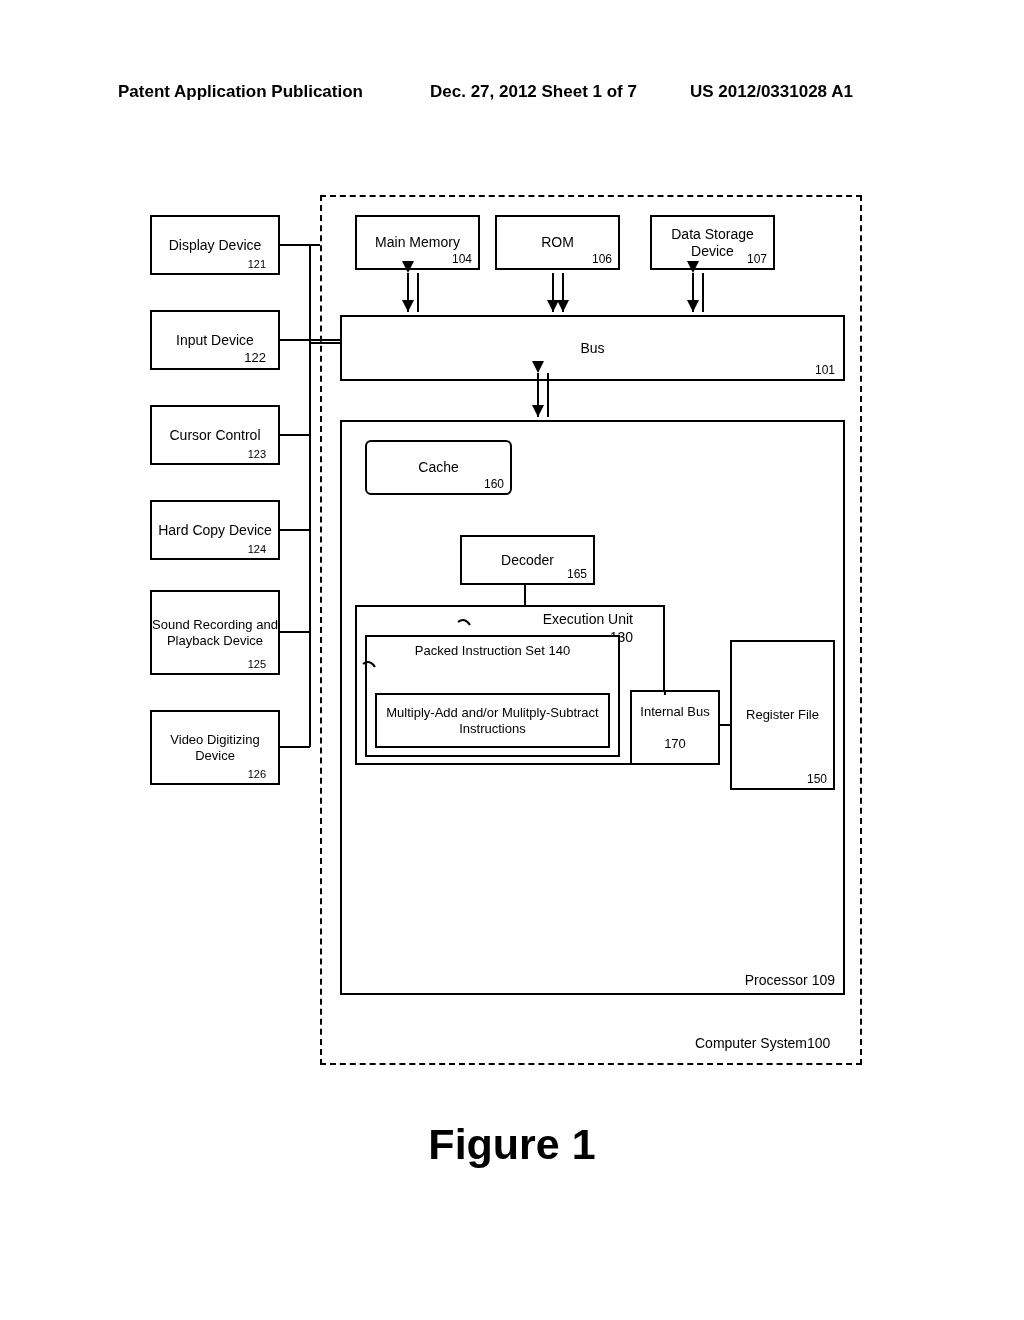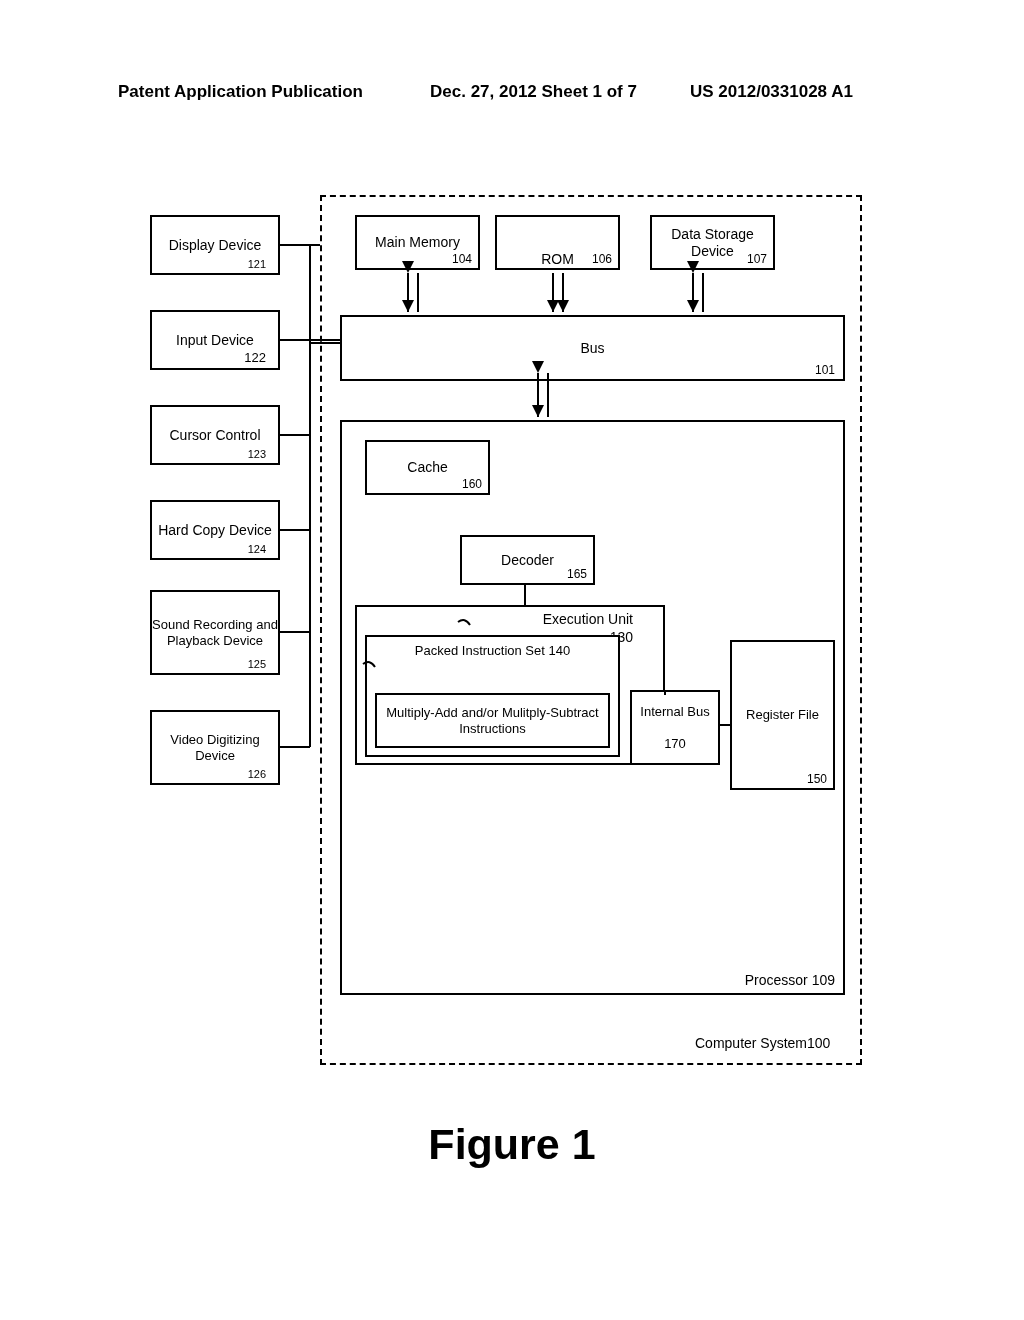--- a/index.html
+++ b/index.html
@@ -87,39 +87,39 @@
 </div>
 
 <div class="diagram-area">
 
   <div class="dashed-boundary"></div>
 
   <div class="box mem-box" style="top:20px; left:230px;">
     <span>Main Memory</span>
     <span class="ref" style="bottom:2px; right:6px;">104</span>
   </div>
-  <div class="box mem-box" style="top:20px; left:370px;justify-content:flex-end;">
+  <div class="box mem-box" style="top:20px; left:370px;">
     <span>ROM</span>
     <span class="ref" style="bottom:2px; right:6px;">106</span>
   </div>
   <div class="box mem-box" style="top:20px; left:510px;margin-left:15px;">
     <span>Data Storage Device</span>
     <span class="ref" style="bottom:2px; right:6px;">107</span>
   </div>
 
   <div class="box" style="top:120px; left:215px; width:505px; height:66px;">
     <span>Bus</span>
     <span class="ref" style="bottom:2px; right:8px;">101</span>
   </div>
 
   <div class="box" style="top:225px; left:215px; width:505px; height:575px; border:2px solid #000;">
     <span style="position:absolute; bottom:4px; right:8px;">Processor 109</span>
   </div>
 
-  <div class="box" style="top:245px; left:240px; width:125px; height:55px;">
+  <div class="box" style="top:245px; left:240px; width:147px; height:55px;border-radius:6px;">
     <span>Cache</span>
     <span class="ref" style="bottom:2px; right:6px;">160</span>
   </div>
 
   <div class="box" style="top:340px; left:335px; width:135px; height:50px;">
     <span>Decoder</span>
     <span class="ref" style="bottom:2px; right:6px;">165</span>
   </div>
 
   <div class="box" style="top:410px; left:230px; width:310px; height:160px; justify-content:flex-start; padding-top:4px;">

